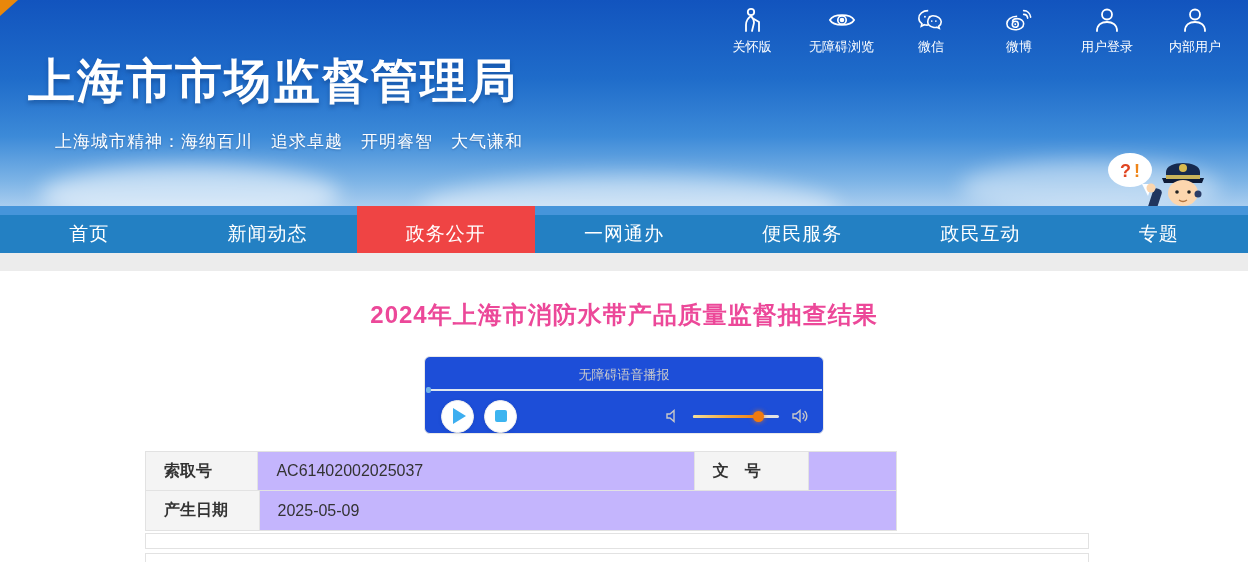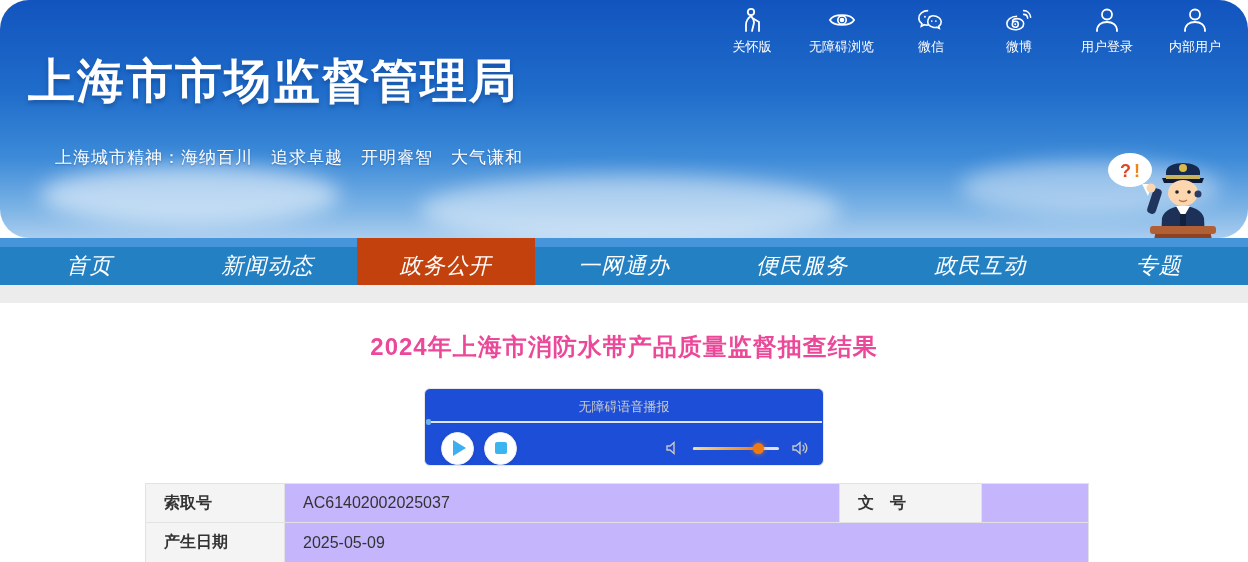--- a/index.html
+++ b/index.html
@@ -1,61 +1,60 @@
 <!DOCTYPE html>
 <html><head>
 <meta charset="utf-8">
 <style>
   * { margin:0; padding:0; box-sizing:border-box; }
   html,body { width:1248px; height:562px; overflow:hidden; }
   body { font-family:"Liberation Sans","DejaVu Sans",sans-serif; background:#fff; position:relative; }
 
   
   .header {
-    position:relative; width:1248px; height:238px;
+    position:relative; width:1248px; height:206px;
     background:linear-gradient(180deg,#1254be 0%,#1f6cca 38%,#3c8ad8 66%,#7db4e6 88%,#a9cdef 100%);
     overflow:hidden;
-    border-radius:29px;
   }
   .cloud { position:absolute; border-radius:50%; filter:blur(10px); background:rgba(255,255,255,.55); }
   .cloud.c1 { width:300px; height:60px; left:40px; top:165px; }
   .cloud.c2 { width:420px; height:70px; left:420px; top:175px; background:rgba(255,255,255,.45); }
   .cloud.c3 { width:260px; height:55px; left:960px; top:160px; background:rgba(255,255,255,.4); }
   .corner-flag { position:absolute; left:0; top:0; width:0; height:0;
     border-top:16px solid #e8870b; border-right:18px solid transparent; }
 
   .quick-links { position:absolute; top:6px; right:22px; display:flex; gap:26px; }
   .quick-link { display:flex; flex-direction:column; align-items:center; min-width:62px; cursor:pointer; }
   .quick-link svg { width:28px; height:28px; }
   .quick-link .ql-label { color:#fff; font-size:13px; margin-top:4px; white-space:nowrap; }
 
   .site-title { position:absolute; left:28px; top:50px; color:#fff; font-size:47px; font-weight:bold;
     letter-spacing:2px; text-shadow:0 3px 4px rgba(10,50,110,.4); }
-  .slogan { position:absolute; left:55px; top:146px; color:#fff; font-size:17px; letter-spacing:1px;
+  .slogan { position:absolute; left:55px; top:130px; color:#fff; font-size:17px; letter-spacing:1px;
     text-shadow:0 1px 2px rgba(10,50,110,.35); }
 
   .search-bar { position:absolute; left:830px; top:98px; width:418px; height:44px;
     background:#fff; border-radius:22px 20px 20px 22px; box-shadow:0 2px 5px rgba(0,30,80,.2); }
   .search-input { position:absolute; left:0; top:0; width:350px; height:44px; border:none; outline:none;
     background:transparent; padding-left:24px; font-size:17px; color:#333;
     font-family:"Liberation Sans","DejaVu Sans",sans-serif; }
   .search-input::placeholder { color:#3a3a3a; opacity:1; }
   .search-btn { position:absolute; right:0; top:0; width:65px; height:44px; border:none; cursor:pointer;
     background:#e8870b; border-radius:20px; display:flex; align-items:center; justify-content:center; }
 
   
   .mascot { position:absolute; right:0px; top:148px; width:150px; height:112px; z-index:6; cursor:pointer; }
 
   
   .nav { position:relative; width:1248px; height:47px; background:#2380c3; z-index:2; }
   .nav-strip { position:absolute; left:0; top:0; width:100%; height:9px; background:#4695da; }
   .nav-items { position:relative; display:flex; height:47px; }
   .nav-item { flex:1; display:flex; align-items:center; justify-content:center; padding-top:9px;
-    color:#fff; font-size:22px; letter-spacing:1px; cursor:pointer;font-style:italic; }
-  .nav-item.active { background:#c2410c; }
+    color:#fff; font-size:19px; letter-spacing:1px; cursor:pointer; }
+  .nav-item.active { background:#ef4444; }
 
   
   .gray-band { width:1248px; height:18px; background:#ececec; }
   .content { width:1248px; background:#fff; }
   .article-title { text-align:center; color:#ec4899; font-size:24px; font-weight:bold;
     padding-top:28px; letter-spacing:1px; }
 
   .audio-player { width:400px; height:78px; margin:25px auto 0; border:1px solid #e9e9e9; border-radius:6px;
     position:relative; background:#1d4ed8; }
   .ap-label { text-align:center; color:#ccc; font-size:13px; padding-top:9px; }
@@ -70,21 +69,21 @@
     border-bottom:8px solid transparent; margin-left:3px; }
   .stop-sq { width:12px; height:12px; background:#3cb4f0; border-radius:2px; }
   .ap-volume { position:absolute; right:14px; top:0; height:38px; display:flex; align-items:center; }
   .vol-track { position:relative; width:86px; height:3px; background:#e2e2e2; border-radius:2px; margin:0 12px; }
   .vol-fill { position:absolute; left:0; top:0; height:3px; width:66px; border-radius:2px;
     background:linear-gradient(90deg,#f3e09a,#f3a942,#ef7d12); }
   .vol-knob { position:absolute; left:60px; top:-4px; width:11px; height:11px; border-radius:50%;
     background:#f07a10; box-shadow:0 0 5px rgba(240,122,16,.8); cursor:pointer; }
 
   
-  .meta-table { margin:17px 0 0 145px; width:944px; font-size:16px; color:#333; }
+  .meta-table { margin:17px 0 0 145px; width:752px; font-size:16px; color:#333; }
   .mt-row { display:flex; }
   .mt-cell { border:1px solid #e2e2e2; height:40px; display:flex; align-items:center; padding-left:18px; background:#c4b5fd; }
   .mt-row + .mt-row .mt-cell { border-top:none; }
   .mt-cell + .mt-cell { border-left:none; }
   .mt-label { background:#f4f4f4; font-weight:bold; width:140px; }
   .mt-v1 { width:555px; }
   .mt-l2 { width:142px; }
   .mt-v2 { width:107px; }
   .mt-vwide { width:804px; }
   .empty-row-a { margin:2px 0 0 145px; width:944px; height:16px; border:1px solid #e2e2e2; background:#fff; }

